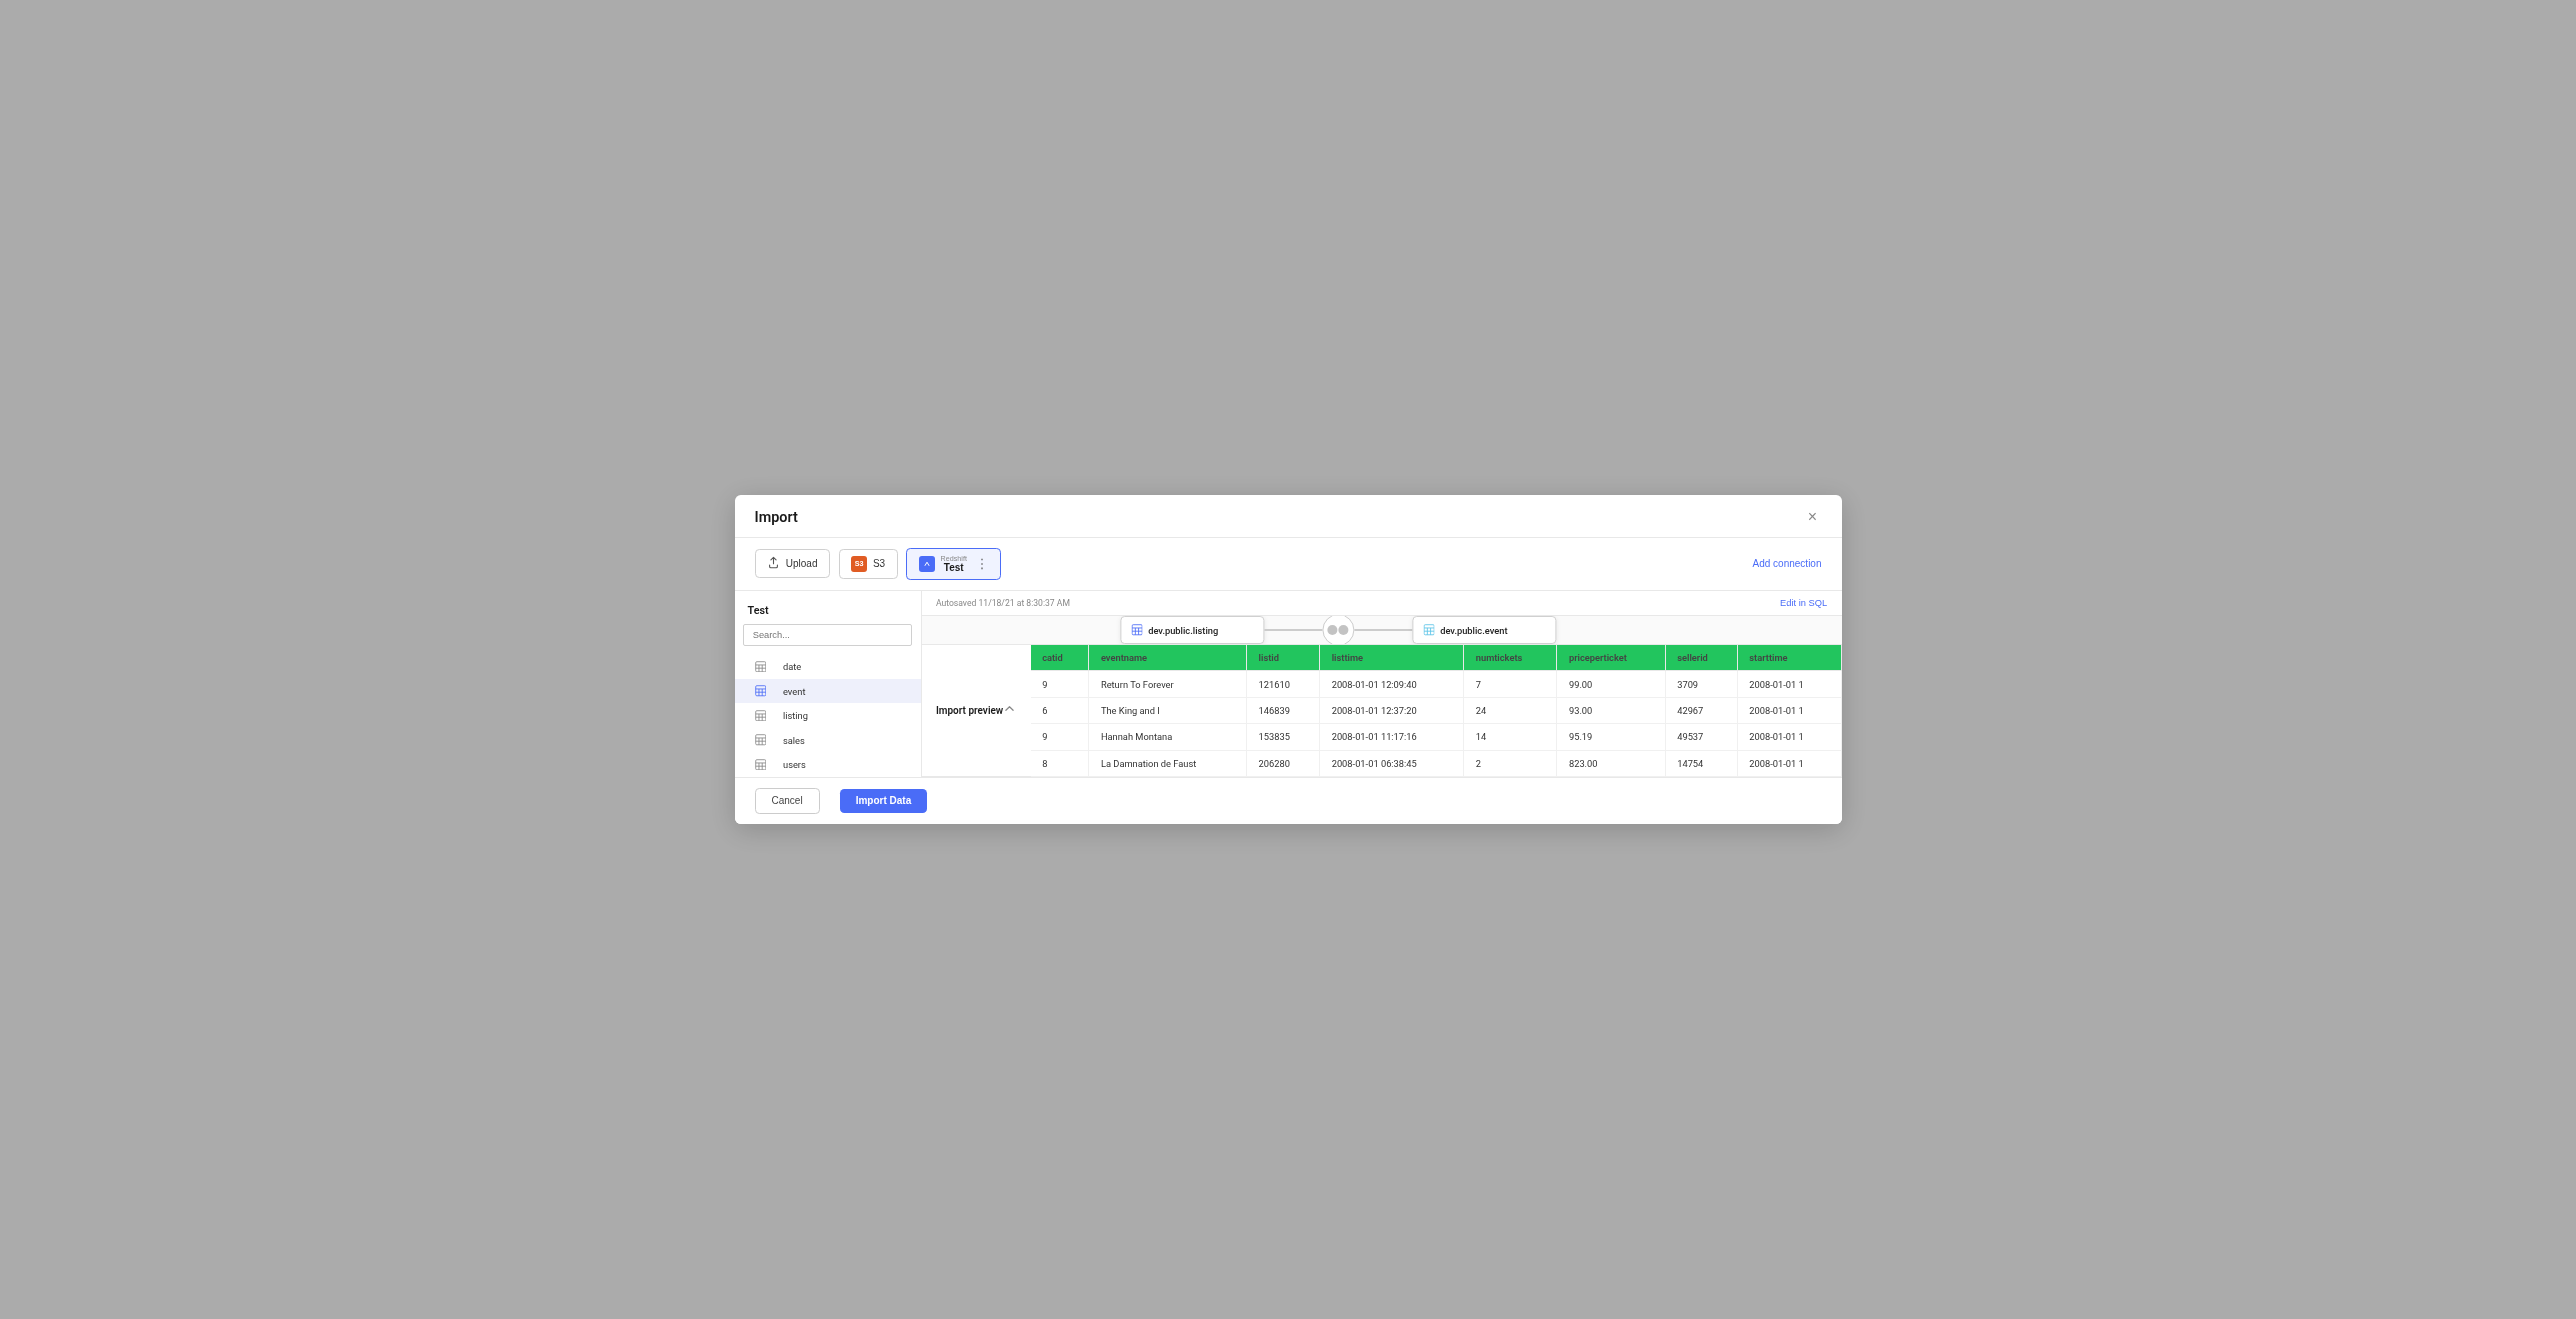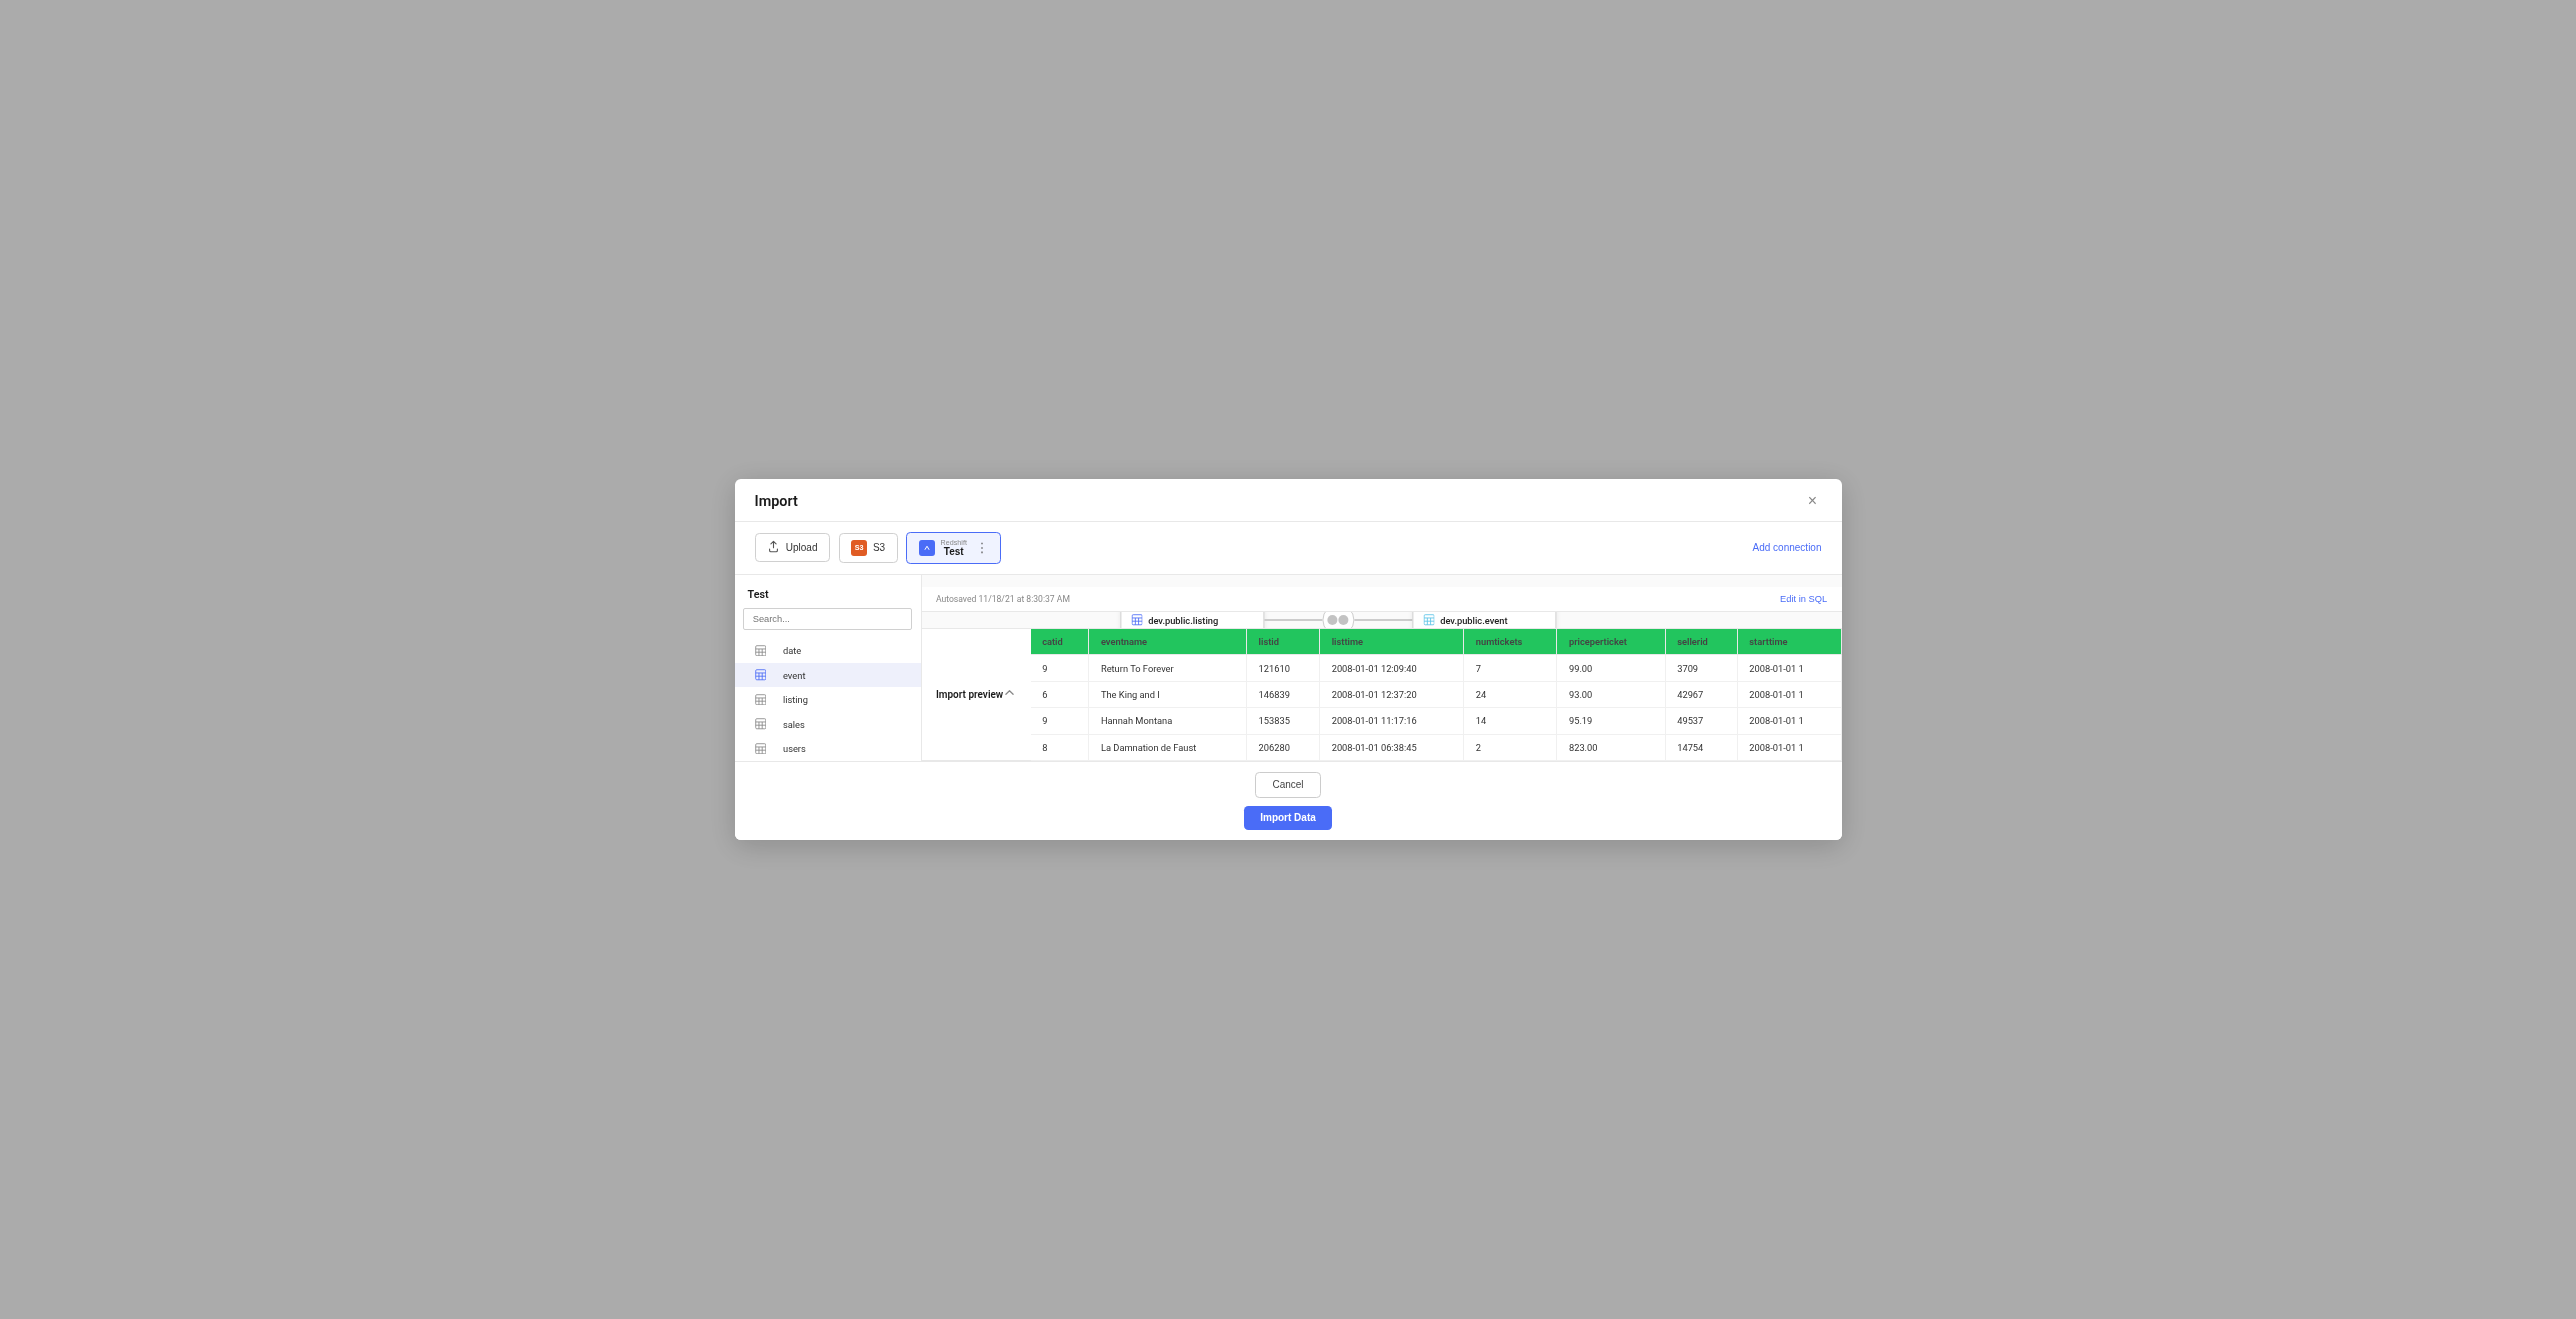--- a/index.html
+++ b/index.html
@@ -167,21 +167,20 @@
       overflow: hidden;
     }
     .canvas-topbar {
       display: flex;
       align-items: center;
       justify-content: space-between;
       padding: 7.2px 14.4px;
       border-bottom: 0.7px solid #e8e8e8;
       background: #fff;
       flex-shrink: 0;
-      margin-top: 12px;
     }
     .autosaved-text {
       font-size: 8.6px;
       color: #888;
     }
     .edit-sql-btn {
       background: none;
       border: none;
       color: #4a6cf7;
       font-size: 9.3px;
@@ -303,27 +302,26 @@
     .preview-table td {
       padding: 7.2px 11.5px;
       border-bottom: 0.7px solid #f0f0f0;
       border-right: 0.7px solid #f0f0f0;
       color: #333;
       white-space: nowrap;
     }
     .modal-footer {
       display: flex;
       align-items: center;
-      justify-content: space-between;
-      gap: 8px;
+      justify-content: flex-start;
+      gap: 20px;
       padding: 10px 20px;
       border-top: 0.7px solid #e8e8e8;
       flex-shrink: 0;
       background: #fff;
-      flex-direction: column;
     }
     .cancel-btn {
       padding: 6.5px 16px;
       border: 1.1px solid #ccc;
       border-radius: 4.3px;
       background: #fff;
       font-size: 10px;
       font-weight: 500;
       color: #444;
       cursor: pointer;

